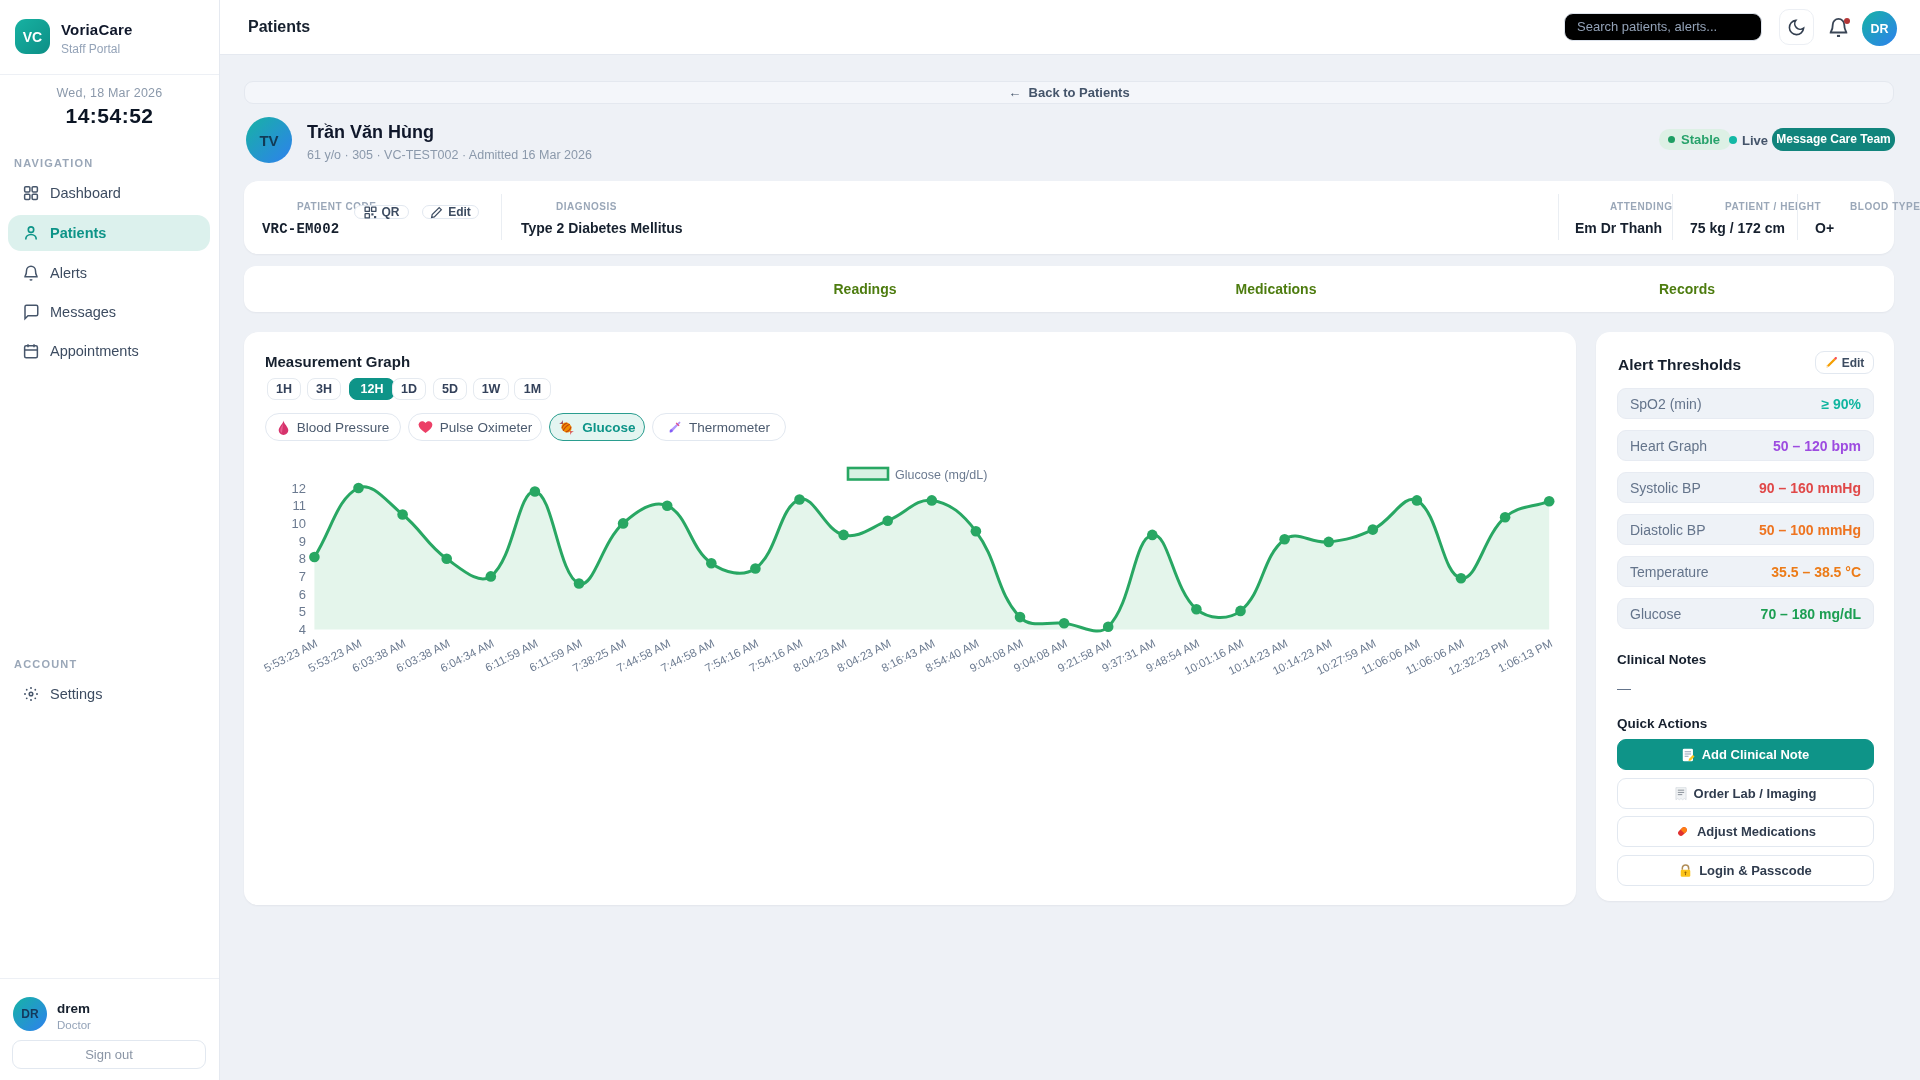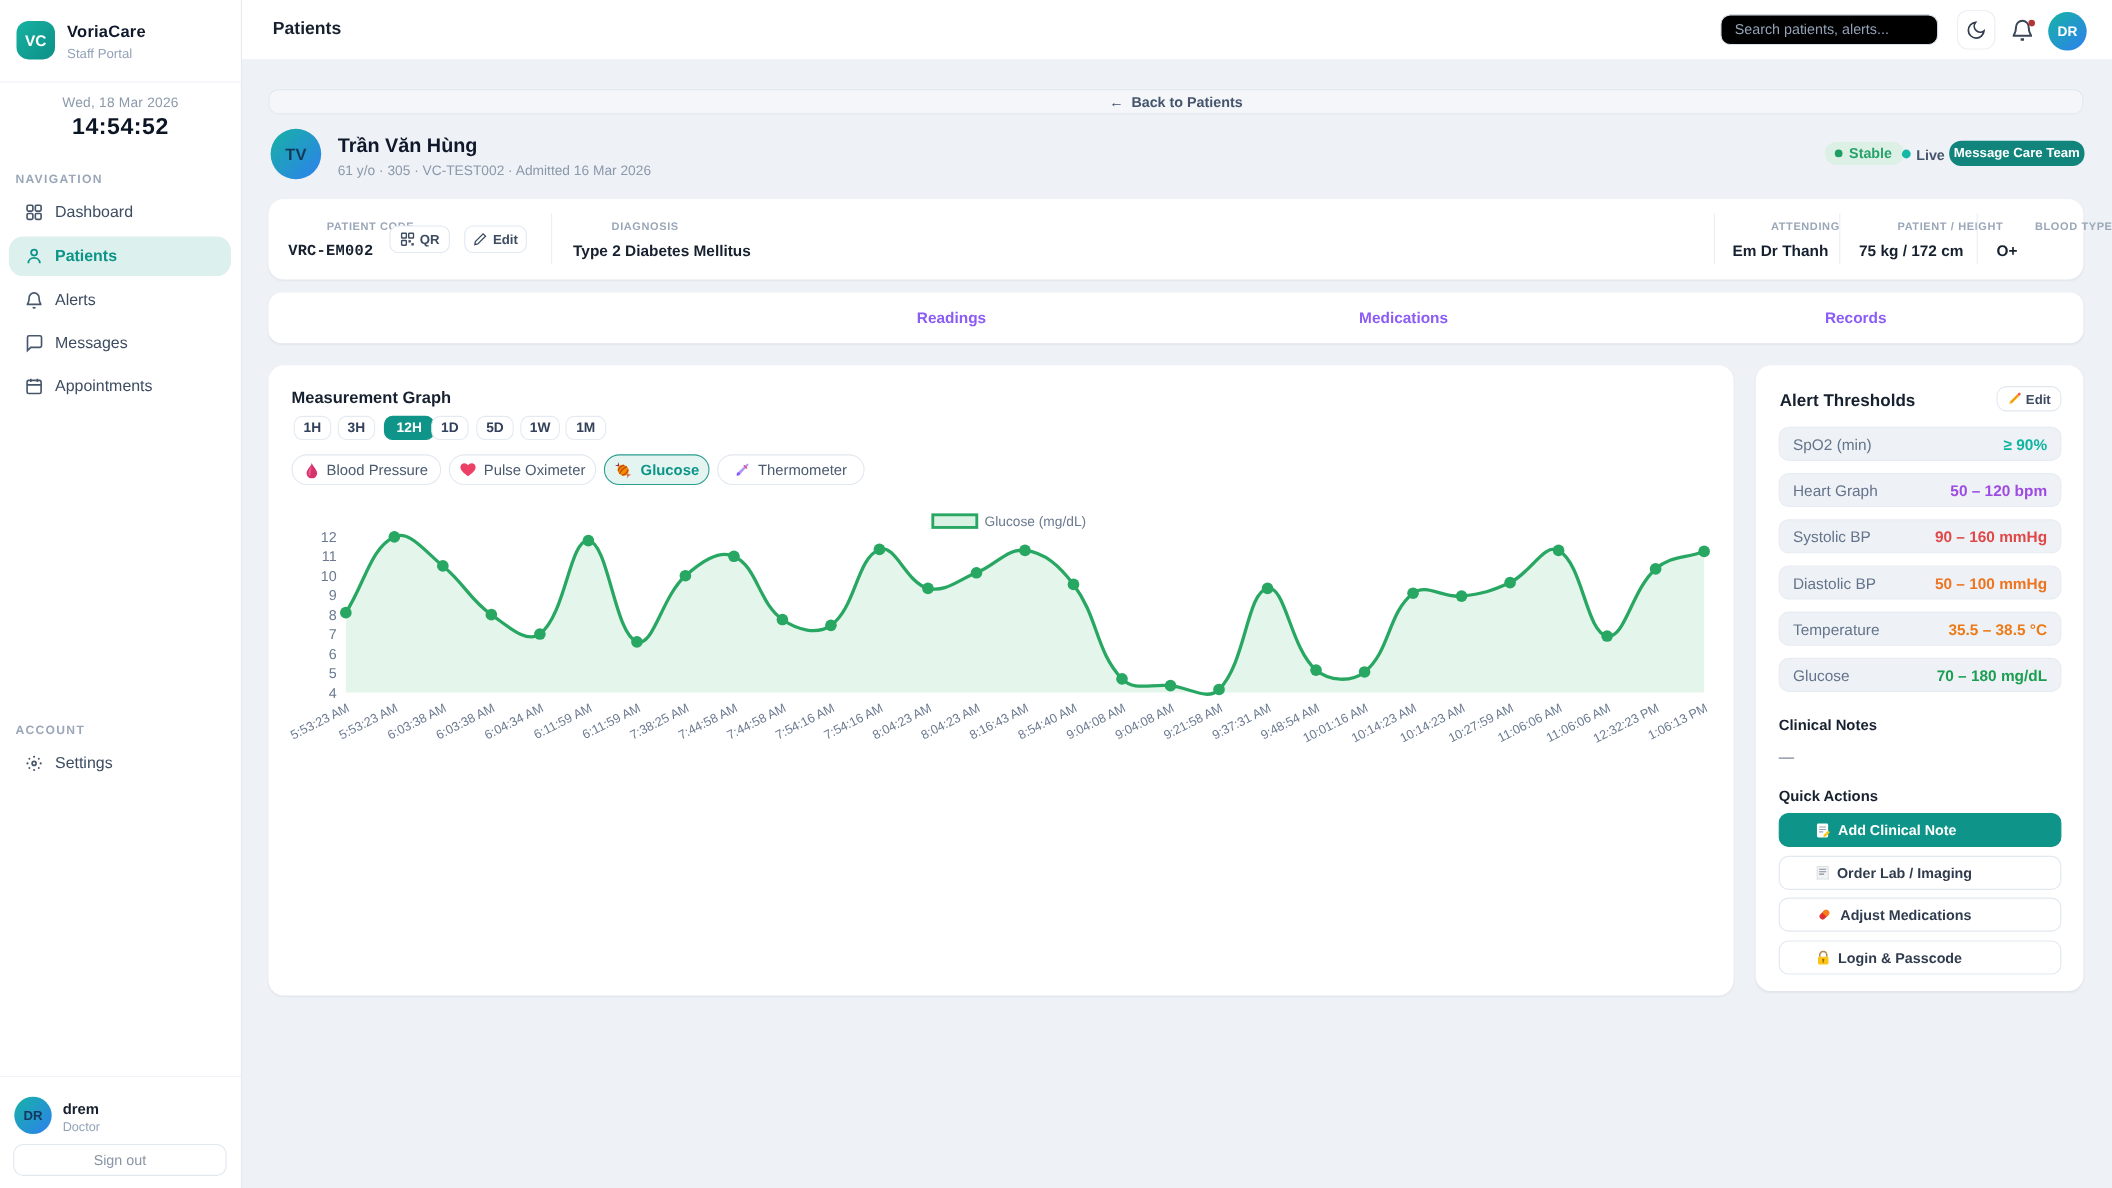--- a/index.html
+++ b/index.html
@@ -37,41 +37,41 @@
 #stablepill i{display:inline-block;width:7px;height:7px;border-radius:50%;background:#1d9e63;margin-right:6px;vertical-align:1px;}
 #livedot{position:absolute;left:1729px;top:136px;width:8px;height:8px;border-radius:50%;background:#14b8a6;}
 #livetxt{position:absolute;left:1742px;top:133px;white-space:nowrap;font-size:13px;font-weight:bold;color:#44546a;}
 #msgbtn{position:absolute;left:1772px;top:128px;width:123px;height:23px;background:#11847c;border-radius:11px;color:#fff;font-size:12px;font-weight:bold;text-align:center;line-height:23px;}
 
 .card{position:absolute;background:#fff;border-radius:14px;box-shadow:0 1px 2px rgba(16,24,40,.05);}
 #infocard{left:244px;top:181px;width:1650px;height:73px;}
 .lbl{position:absolute;font-size:10px;font-weight:bold;color:#9aa7b8;letter-spacing:.55px;white-space:nowrap;padding-left:35px;}
 .val{position:absolute;font-size:14px;font-weight:bold;color:#16202e;white-space:nowrap;}
 .vdiv{position:absolute;top:13px;height:46px;border-left:1px solid #eaeef3;}
-.minibtn{position:absolute;top:24px;height:25px;border:1px solid #e2e8f0;border-radius:8px;background:#fff;font-size:12px;font-weight:bold;color:#3d4c61;display:flex;align-items:center;justify-content:center;gap:5px;}
+.minibtn{position:absolute;top:24px;height:14px;border:1px solid #e2e8f0;border-radius:8px;background:#fff;font-size:12px;font-weight:bold;color:#3d4c61;display:flex;align-items:center;justify-content:center;gap:5px;}
 
 #tabs{position:absolute;left:244px;top:266px;width:1650px;height:46px;background:#fff;border-radius:12px;box-shadow:0 1px 2px rgba(16,24,40,.05);}
-.tab{position:absolute;top:4px;height:38px;width:410px;border-radius:9px;font-size:14px;font-weight:bold;color:#8b5cf6;display:flex;align-items:center;justify-content:center;}
+.tab{position:absolute;top:4px;height:38px;width:410px;border-radius:9px;font-size:14px;font-weight:bold;color:#4d7c0f;display:flex;align-items:center;justify-content:center;}
 .tab.active{background:#d9f0ec;color:#0d9488;}
 
 #graphcard{left:244px;top:332px;width:1332px;height:573px;}
 #gtitle{position:absolute;left:21px;top:21px;font-size:15px;font-weight:bold;color:#16202e;}
 .tbtn{position:absolute;top:46px;height:22px;border:1px solid #e5eaf0;border-radius:8px;background:#fff;font-size:12.5px;font-weight:bold;color:#33415a;display:flex;align-items:center;justify-content:center;}
 .tbtn.active{background:#0e9488;border-color:#0e9488;color:#fff;}
 .chip{position:absolute;top:81px;height:28px;border:1px solid #e2e8f0;border-radius:14px;background:#fff;font-size:13.5px;color:#4b5a6e;font-weight:500;display:flex;align-items:center;justify-content:center;gap:7px;}
 .chip.active{background:#e4f5f1;border:1.5px solid #2a9d8f;color:#0d9488;font-weight:bold;}
 
 #alertcard{left:1596px;top:332px;width:298px;height:569px;}
 #atitle{position:absolute;left:22px;top:24px;font-size:15.5px;font-weight:bold;color:#16202e;}
 #editbtn{position:absolute;left:219px;top:19px;width:59px;height:23px;border:1px solid #e2e8f0;border-radius:9px;font-size:12px;font-weight:bold;color:#3d4c61;display:flex;align-items:center;justify-content:center;gap:4px;}
 .arow{position:absolute;left:21px;width:257px;height:31px;background:#eef2f7;border:1px solid #e7ebf2;border-radius:9px;}
 .arow .n{position:absolute;left:12px;top:7px;font-size:14px;color:#64748b;}
 .arow .v{position:absolute;right:12px;top:7px;font-size:14px;font-weight:bold;}
 .h2{position:absolute;left:21px;font-size:13.5px;font-weight:bold;color:#16202e;}
-.qbtn{position:absolute;left:21px;width:257px;height:31px;border:1px solid #e2e8f0;border-radius:9px;background:#fff;font-size:13px;font-weight:bold;color:#303c4e;display:flex;align-items:center;gap:7px;padding-left:33px;}
+.qbtn{position:absolute;left:21px;width:257px;height:31px;border:1px solid #e2e8f0;border-radius:9px;background:#fff;font-size:13px;font-weight:bold;color:#303c4e;display:flex;align-items:center;justify-content:center;gap:7px;}
 .qbtn.primary{background:#0e9488;border-color:#0e9488;color:#fff;}
 </style></head>
 <body>
 
 <div id="sidebar">
   <div id="logo">VC</div>
   <div class="brand">VoriaCare</div>
   <div class="brandsub">Staff Portal</div>
   <div id="sidehr"></div>
   <div id="clockdate">Wed, 18 Mar 2026</div>

